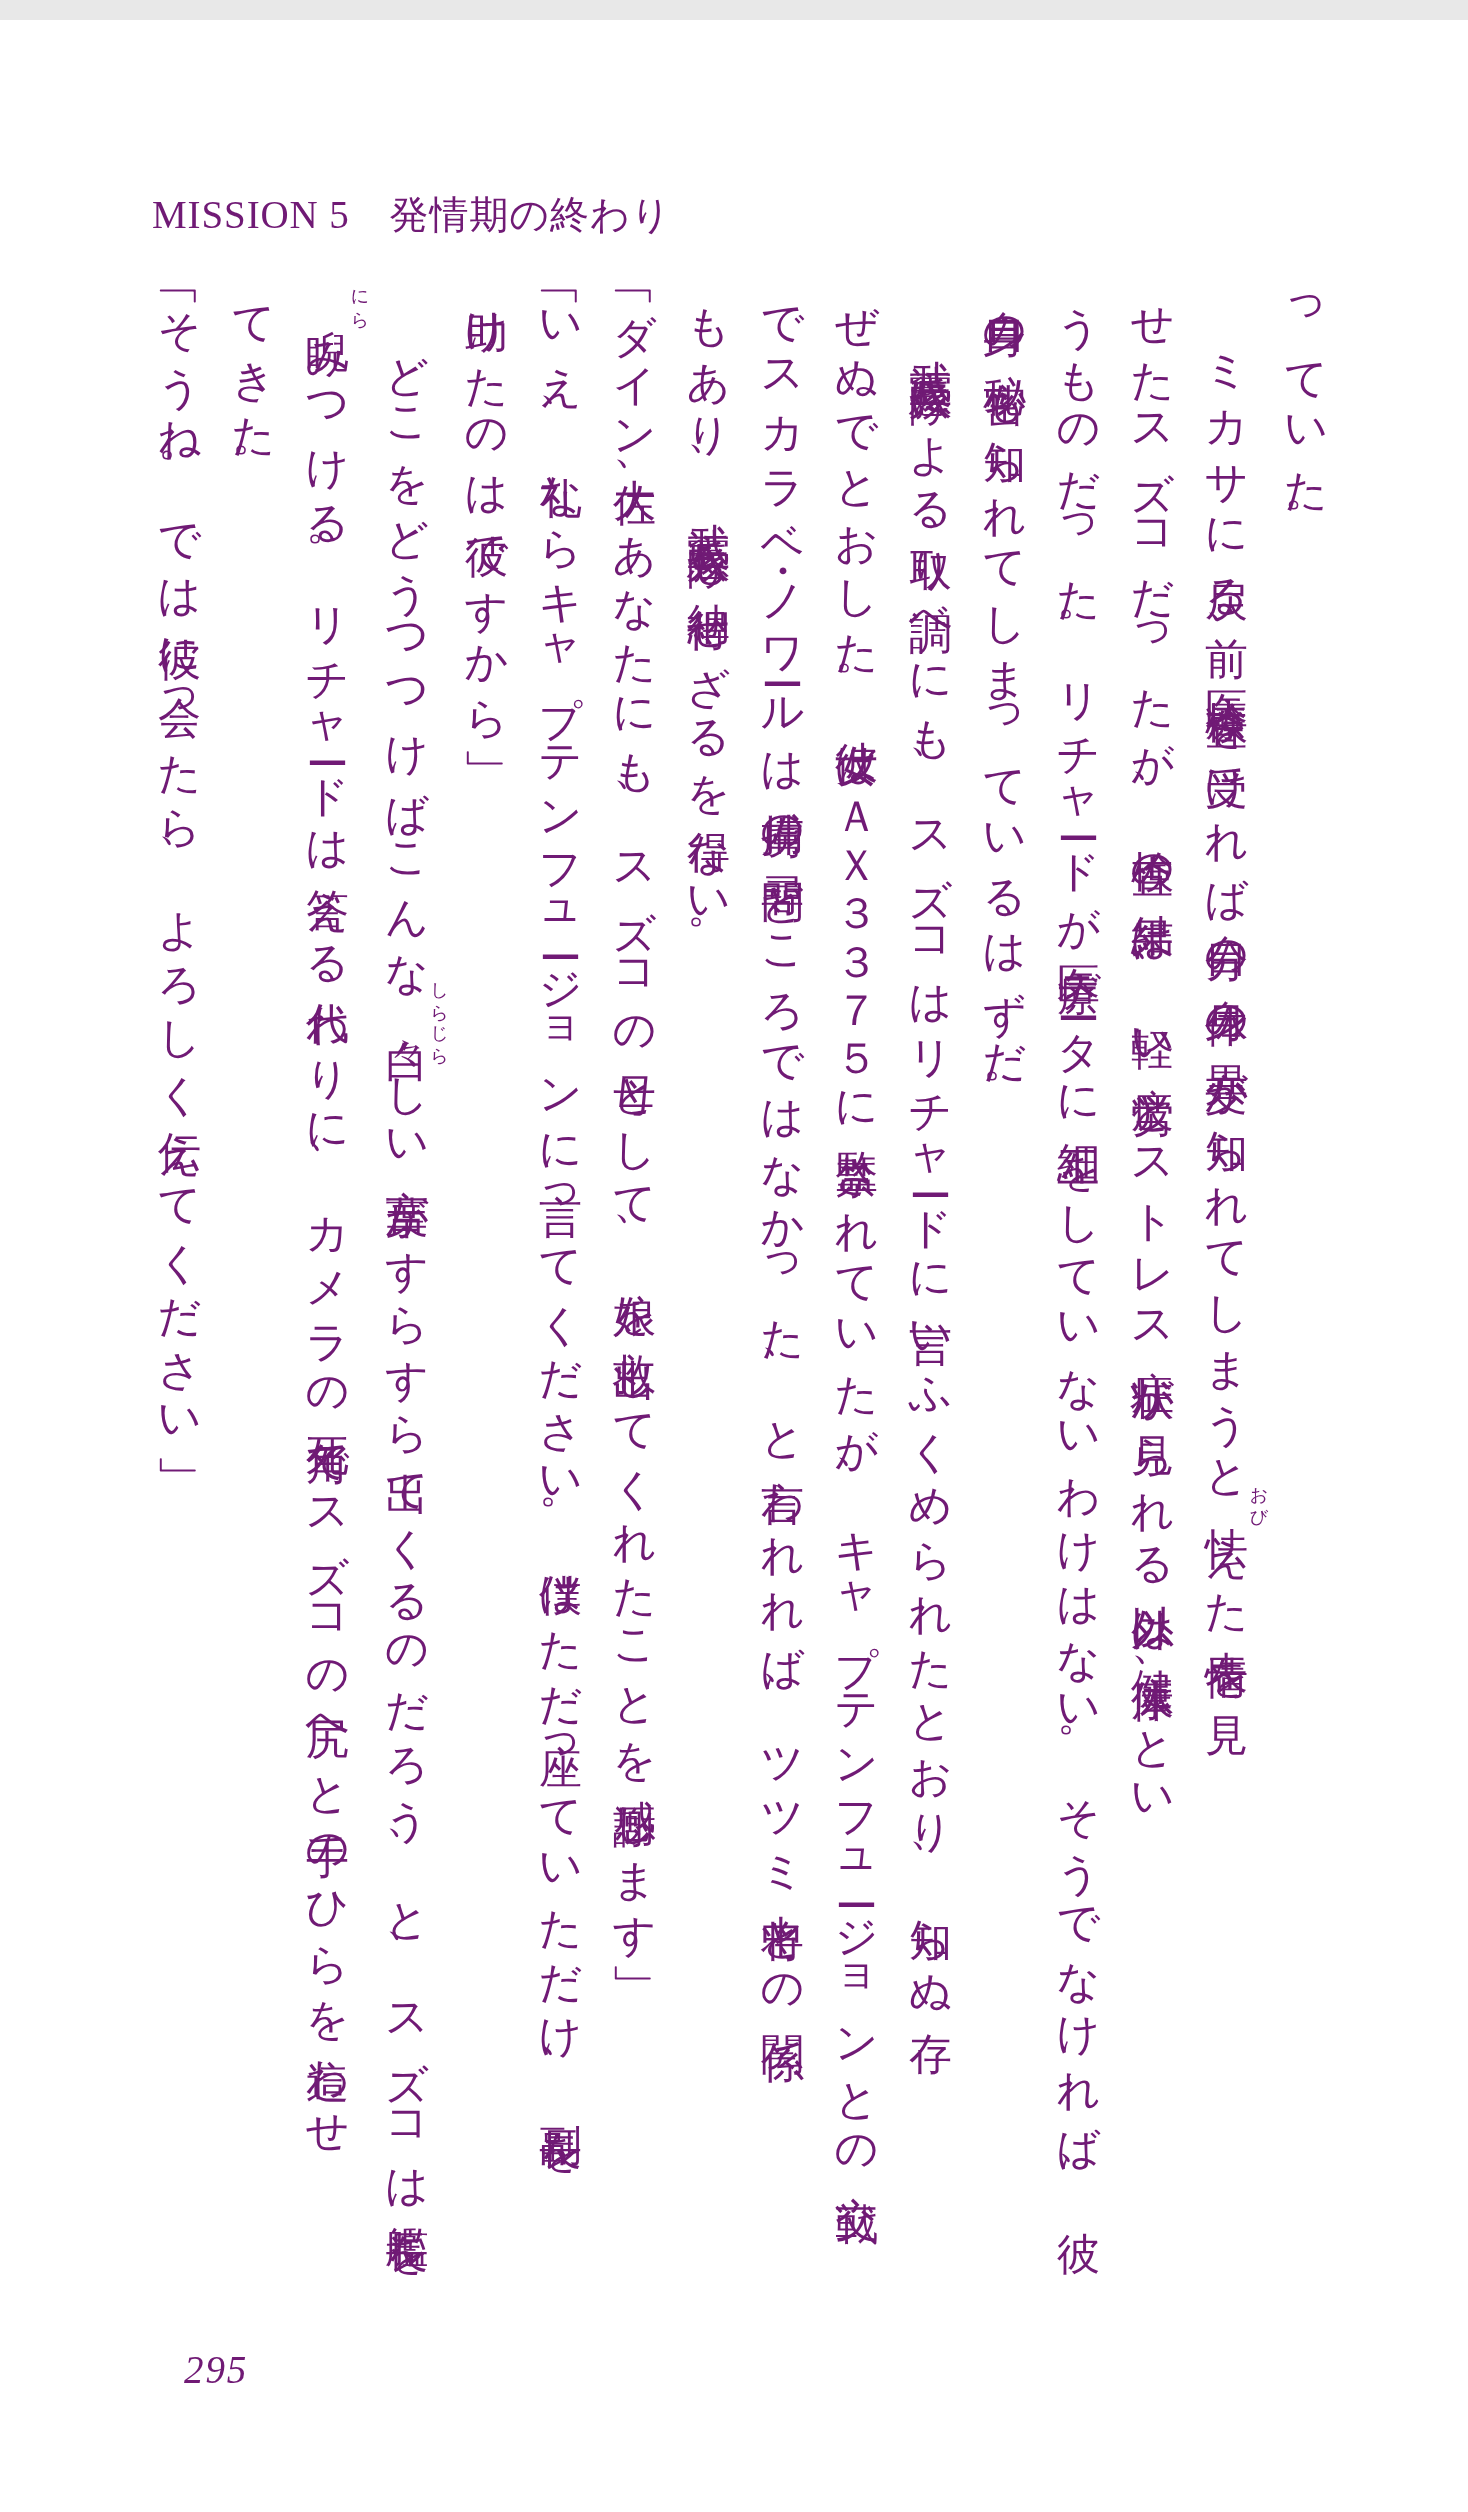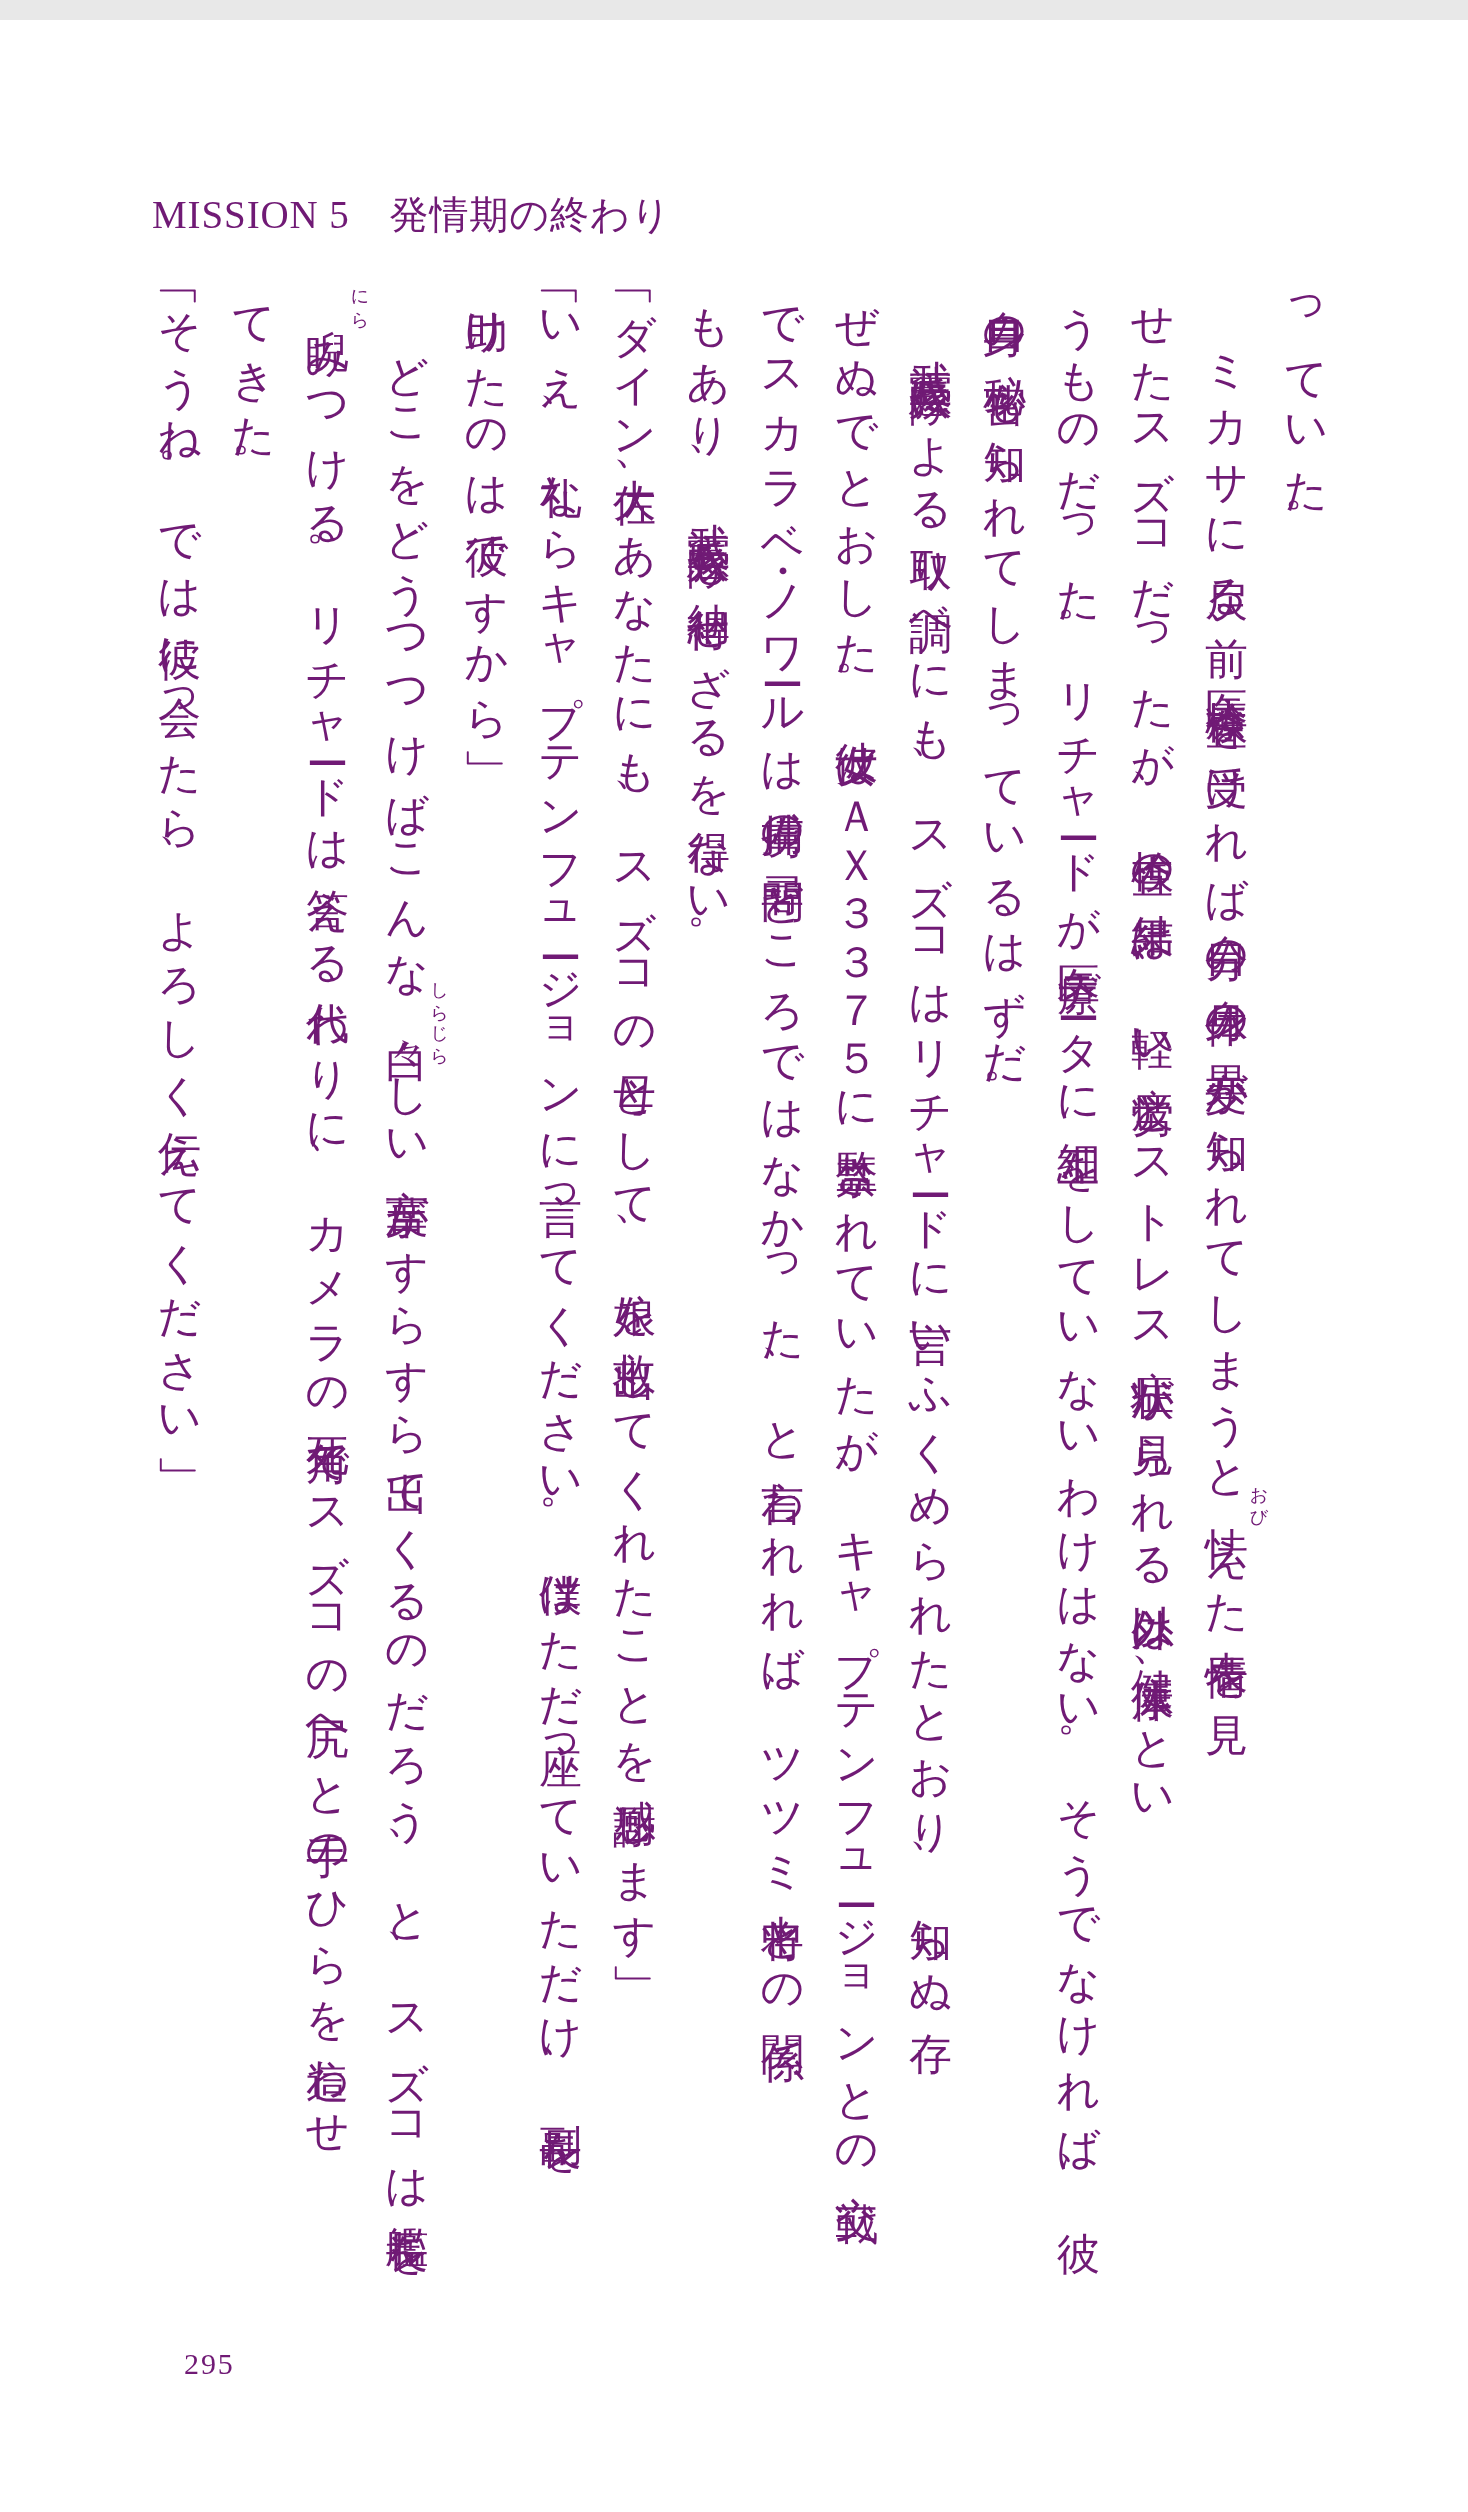--- a/index.html
+++ b/index.html
@@ -49,21 +49,22 @@
   ruby rt {
     font-size: 0.42em;
     letter-spacing: 0.05em;
     font-family: "Liberation Serif", "DejaVu Serif", serif;
   }
   
   .page-number {
     position: absolute;
     left: 184px;
     top: 2327px;
-    font-size: 30px;
+    font-size: 39px;
+    font-style: italic;
     letter-spacing: 1.9px;
   }
 </style>
 </head>
 <body>
 
 <div class="page">
 
   <div class="chapter-header">MISSION 5　発情期の終わり</div>
 

